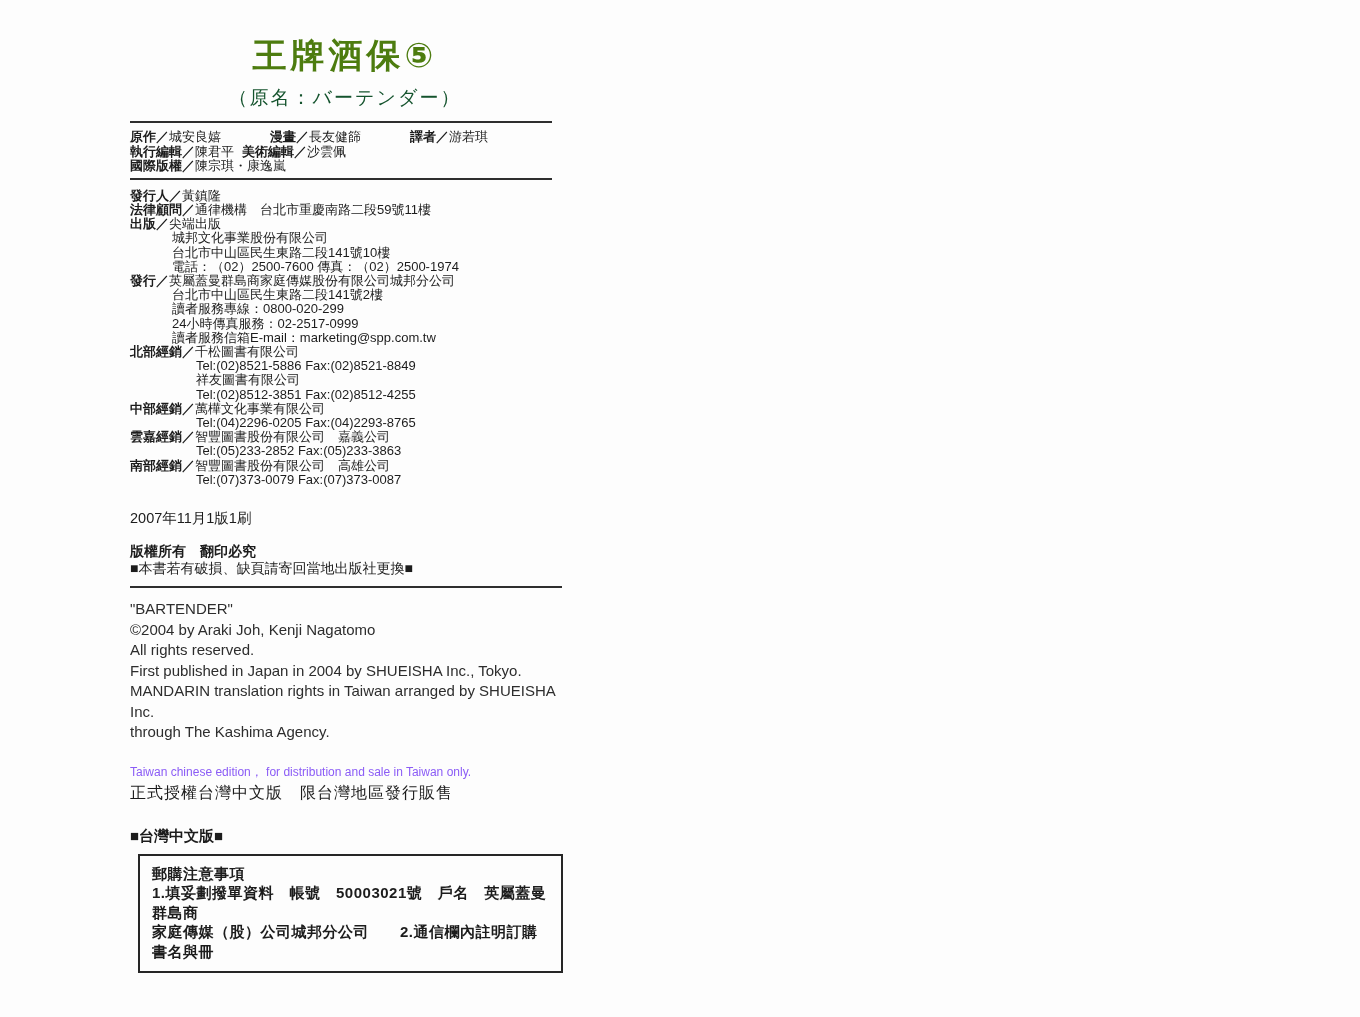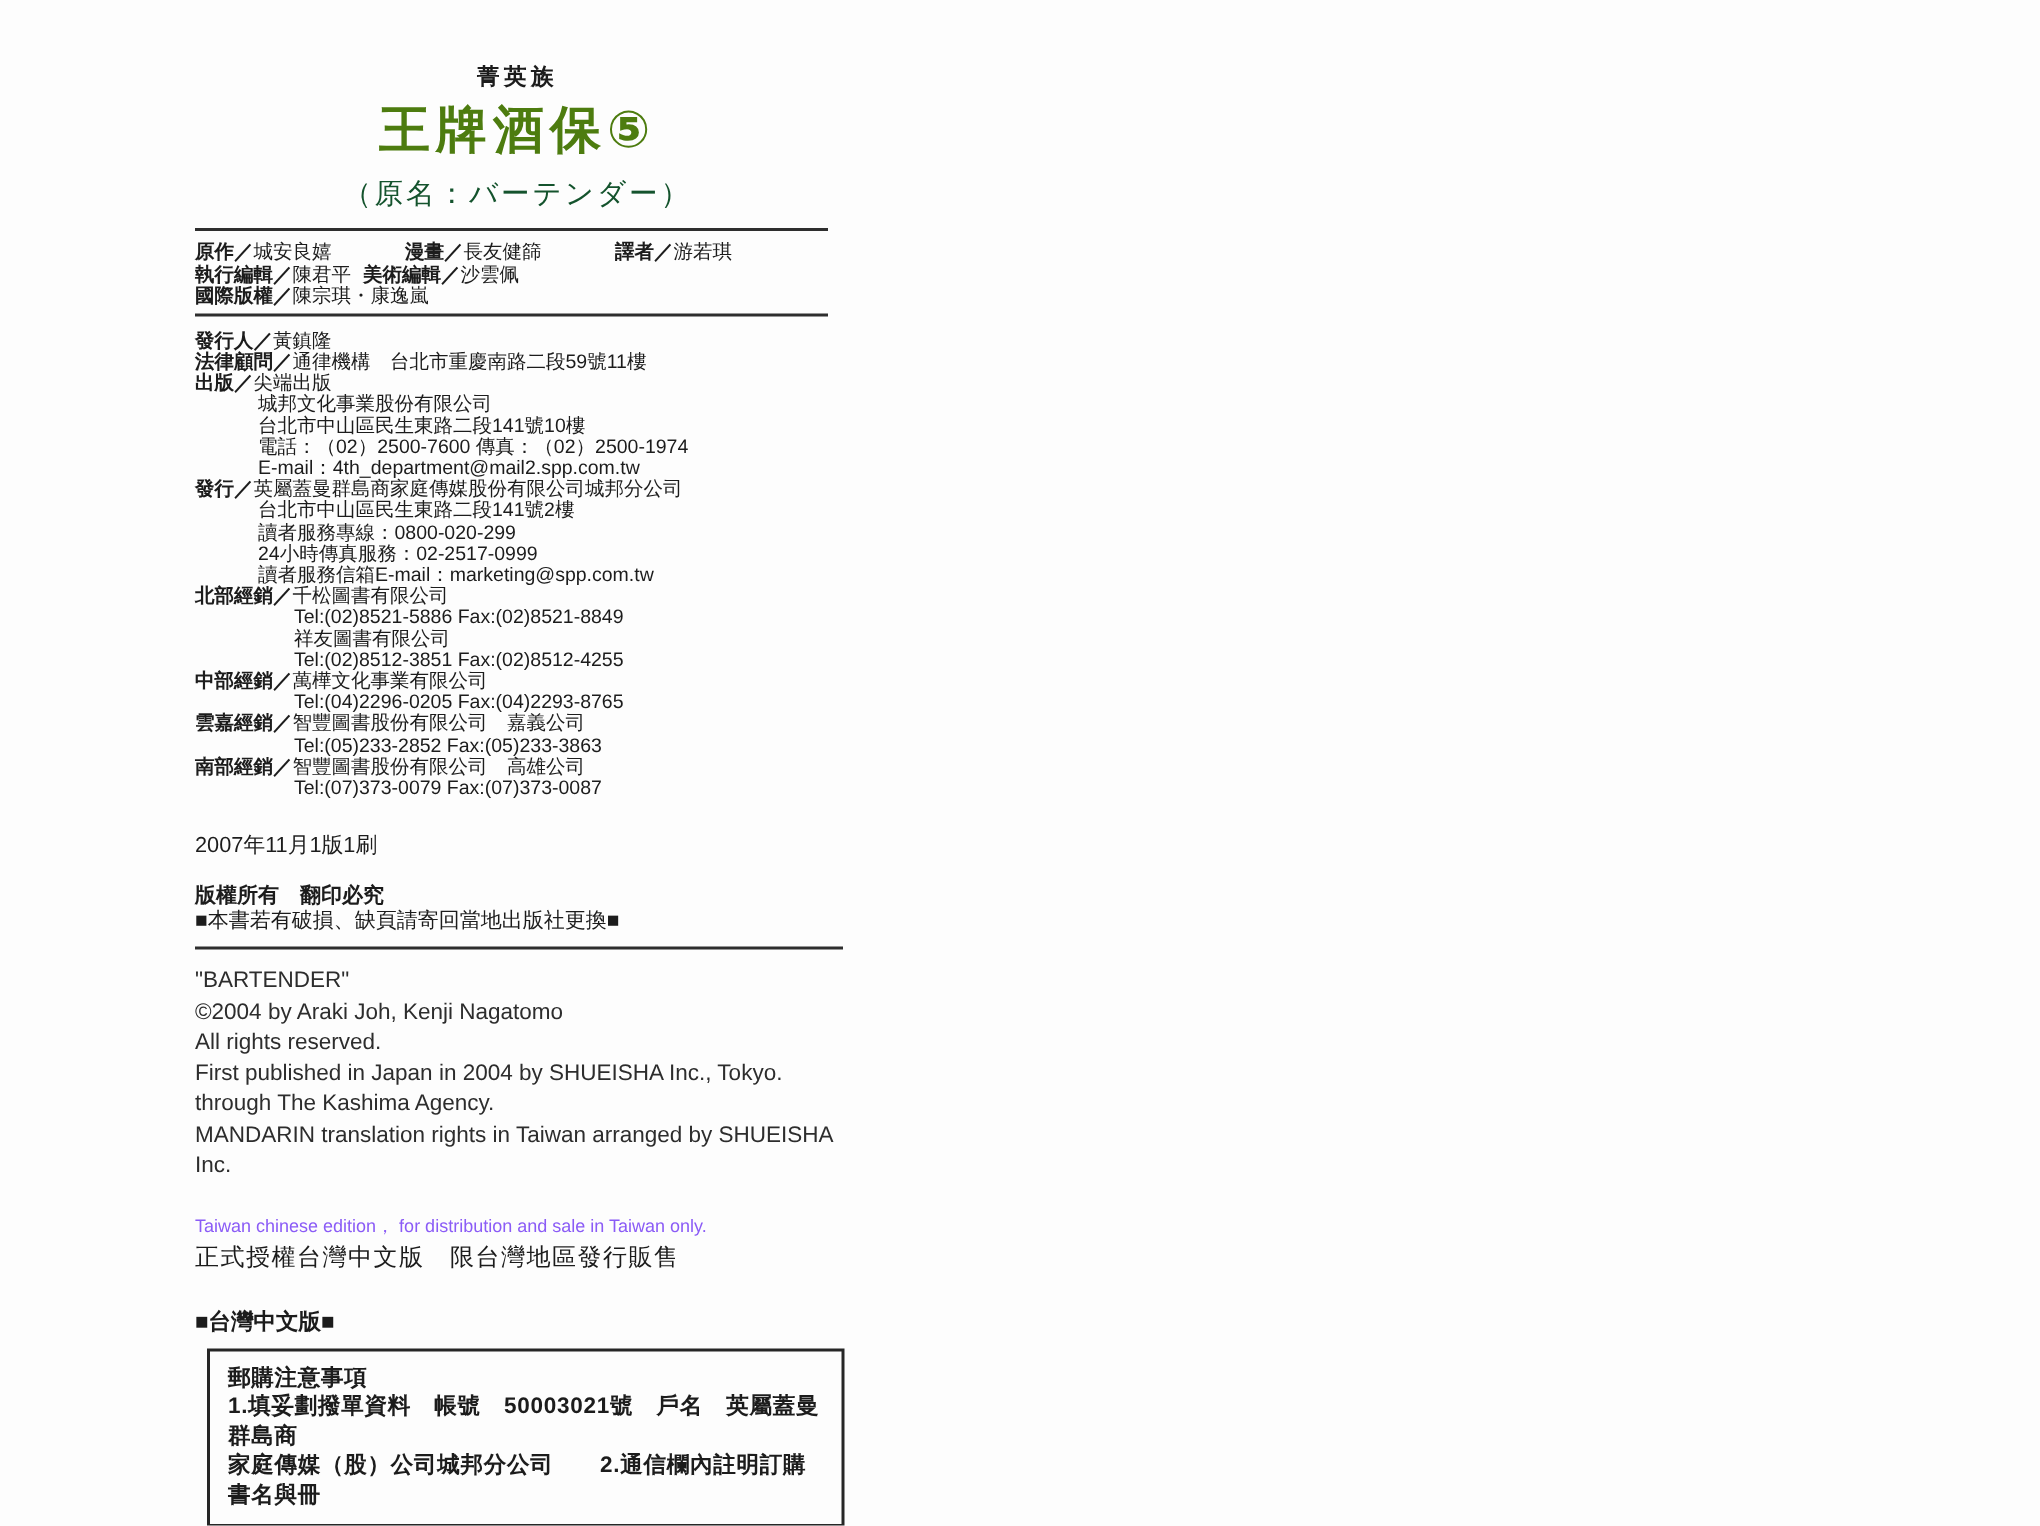--- a/index.html
+++ b/index.html
@@ -55,21 +55,20 @@
     font-size:15px;font-weight:600;line-height:19.5px;
     letter-spacing:0.5px;
   }
 </style>
 </head>
 <body>
 
 <div class="page">
 
   <div class="hdr">
-    <div class="series">菁英族</div>
     <div class="title">王牌酒保⑤</div>
     <div class="orig">（原名：バーテンダー）</div>
   </div>
   <hr class="rule rule1">
 
   <div class="credits">
     <div class="crow">
       <span class="ccell c140"><span class="lbl">原作／</span><span>城安良嬉</span></span><span class="ccell c85"><span class="lbl">漫畫／</span><span>長友健篩</span></span><span class="ccell" style="margin-left:55px;"><span class="lbl">譯者／</span><span>游若琪</span></span>
     </div>
     <div class="crow">
@@ -81,21 +80,20 @@
   </div>
   <hr class="rule rule2">
 
   <div class="publishing">
     <div class="pline"><span class="lbl">發行人／</span><span>黃鎮隆</span></div>
     <div class="pline"><span class="lbl">法律顧問／</span><span>通律機構　台北市重慶南路二段59號11樓</span></div>
     <div class="pline"><span class="lbl">出版／</span><span>尖端出版</span></div>
     <div class="pline ind1"><span>城邦文化事業股份有限公司</span></div>
     <div class="pline ind1"><span>台北市中山區民生東路二段141號10樓</span></div>
     <div class="pline ind1"><span>電話：（02）2500-7600 傳真：（02）2500-1974</span></div>
-    <div class="pline ind1"><span>E-mail：4th_department@mail2.spp.com.tw</span></div>
     <div class="pline"><span class="lbl">發行／</span><span>英屬蓋曼群島商家庭傳媒股份有限公司城邦分公司</span></div>
     <div class="pline ind1"><span>台北市中山區民生東路二段141號2樓</span></div>
     <div class="pline ind1"><span>讀者服務專線：0800-020-299</span></div>
     <div class="pline ind1"><span>24小時傳真服務：02-2517-0999</span></div>
     <div class="pline ind1"><span>讀者服務信箱E-mail：marketing@spp.com.tw</span></div>
     <div class="pline"><span class="lbl">北部經銷／</span><span>千松圖書有限公司</span></div>
     <div class="pline ind2"><span>Tel:(02)8521-5886 Fax:(02)8521-8849</span></div>
     <div class="pline ind2"><span>祥友圖書有限公司</span></div>
     <div class="pline ind2"><span>Tel:(02)8512-3851 Fax:(02)8512-4255</span></div>
     <div class="pline"><span class="lbl">中部經銷／</span><span>萬樺文化事業有限公司</span></div>
@@ -109,22 +107,22 @@
   <div class="printdate">2007年11月1版1刷</div>
   <div class="rightsline">版權所有　翻印必究</div>
   <div class="damaged">■本書若有破損、缺頁請寄回當地出版社更換■</div>
   <hr class="rule rule3">
 
   <div class="english">
     <div>"BARTENDER"</div>
     <div>©2004 by Araki Joh, Kenji Nagatomo</div>
     <div>All rights reserved.</div>
     <div>First published in Japan in 2004 by SHUEISHA Inc., Tokyo.</div>
+    <div>MANDARIN translation rights in Taiwan arranged by SHUEISHA Inc.</div>
     <div>through The Kashima Agency.</div>
-    <div>MANDARIN translation rights in Taiwan arranged by SHUEISHA Inc.</div>
   </div>
 
   <div class="tw-en">Taiwan chinese edition，  for distribution and sale in Taiwan only.</div>
   <div class="tw-zh">正式授權台灣中文版　限台灣地區發行販售</div>
   <div class="tw-tag">■台灣中文版■</div>
 
   <div class="mailbox">
     <div>郵購注意事項</div>
     <div>1.填妥劃撥單資料　帳號　50003021號　戶名　英屬蓋曼群島商</div>
     <div>家庭傳媒（股）公司城邦分公司　　2.通信欄內註明訂購書名與冊</div>

